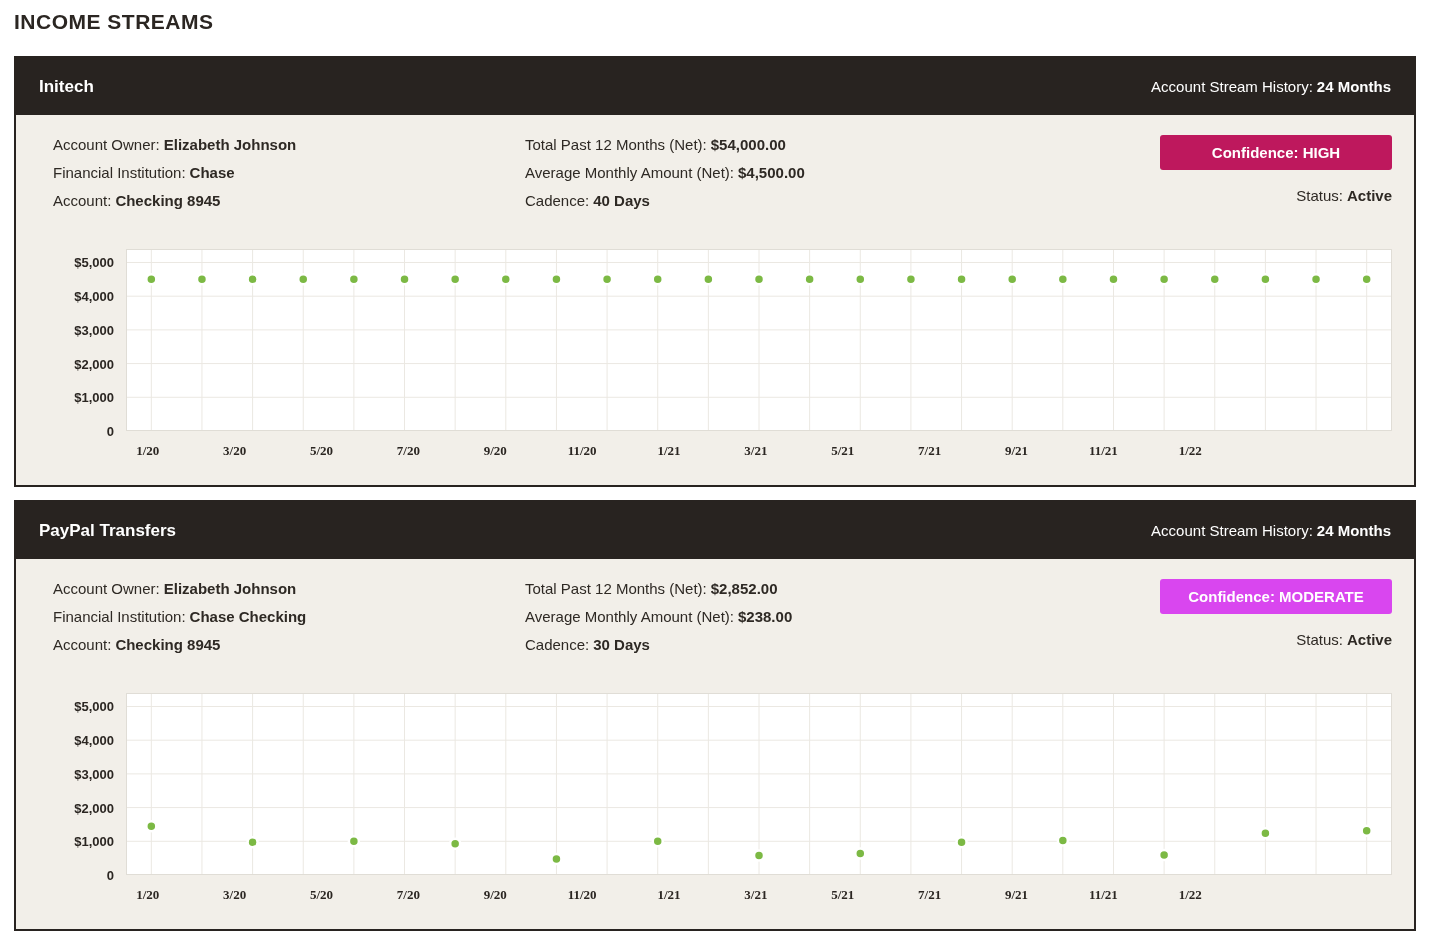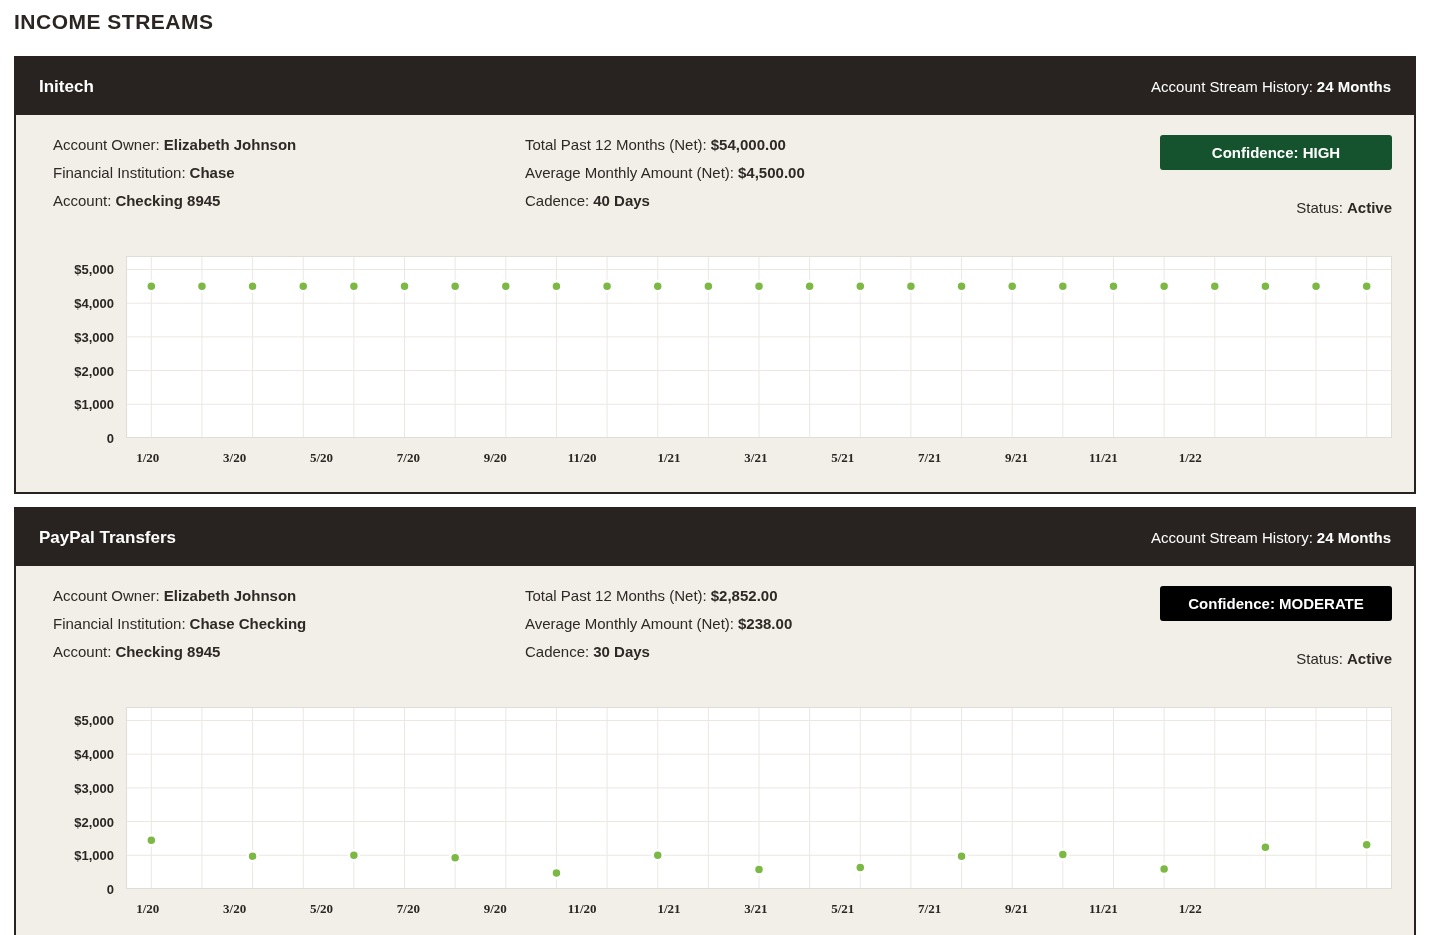--- a/index.html
+++ b/index.html
@@ -38,21 +38,21 @@
   .info-col.metrics { flex:1; padding-left:17px; }
   .info-line .label { font-weight:400; }
   .info-line .value { font-weight:700; margin-left:4px; }
   .info-col.badge-col { width:232px; }
   .confidence-badge {
     width:232px; height:35px; border-radius:3px; margin-top:4px;
     color:#ffffff; font-size:15px; font-weight:700;
     display:flex; align-items:center; justify-content:center;
   }
   .status-line {
-    text-align:right; font-size:15px; margin-top:24px;
+    text-align:right; font-size:15px; margin-top:12px;
   }
   .status-line .value { font-weight:700; margin-left:4px; }
   .chart {
     display:flex; margin-top:34px; align-items:flex-start;
   }
   .ylabels {
     position:relative; width:88px; height:182px; flex:none;
   }
   .ytick {
     position:absolute; right:12px; transform:translateY(-50%);
@@ -102,21 +102,21 @@
           <span class="label">Total Past 12 Months (Net):</span><span class="value">$54,000.00</span>
         </div>
         <div class="info-line">
           <span class="label">Average Monthly Amount (Net):</span><span class="value">$4,500.00</span>
         </div>
         <div class="info-line">
           <span class="label">Cadence:</span><span class="value">40 Days</span>
         </div>
       </div>
       <div class="info-col badge-col">
-        <div class="confidence-badge" style="background: #14532d;">Confidence: HIGH</div>
+        <div class="confidence-badge" style="background: #be185d;">Confidence: HIGH</div>
         <div class="status-line">
           <span class="label">Status:</span><span class="value">Active</span>
         </div>
       </div>
     </div>
     <div class="chart">
       <div class="ylabels">
           <div class="ytick" style="top: 182px;">0</div>
           <div class="ytick" style="top: 148.296px;">$1,000</div>
           <div class="ytick" style="top: 114.593px;">$2,000</div>
@@ -229,21 +229,21 @@
           <span class="label">Total Past 12 Months (Net):</span><span class="value">$2,852.00</span>
         </div>
         <div class="info-line">
           <span class="label">Average Monthly Amount (Net):</span><span class="value">$238.00</span>
         </div>
         <div class="info-line">
           <span class="label">Cadence:</span><span class="value">30 Days</span>
         </div>
       </div>
       <div class="info-col badge-col">
-        <div class="confidence-badge" style="background: #000000;">Confidence: MODERATE</div>
+        <div class="confidence-badge" style="background: #d946ef;">Confidence: MODERATE</div>
         <div class="status-line">
           <span class="label">Status:</span><span class="value">Active</span>
         </div>
       </div>
     </div>
     <div class="chart">
       <div class="ylabels">
           <div class="ytick" style="top: 182px;">0</div>
           <div class="ytick" style="top: 148.296px;">$1,000</div>
           <div class="ytick" style="top: 114.593px;">$2,000</div>

